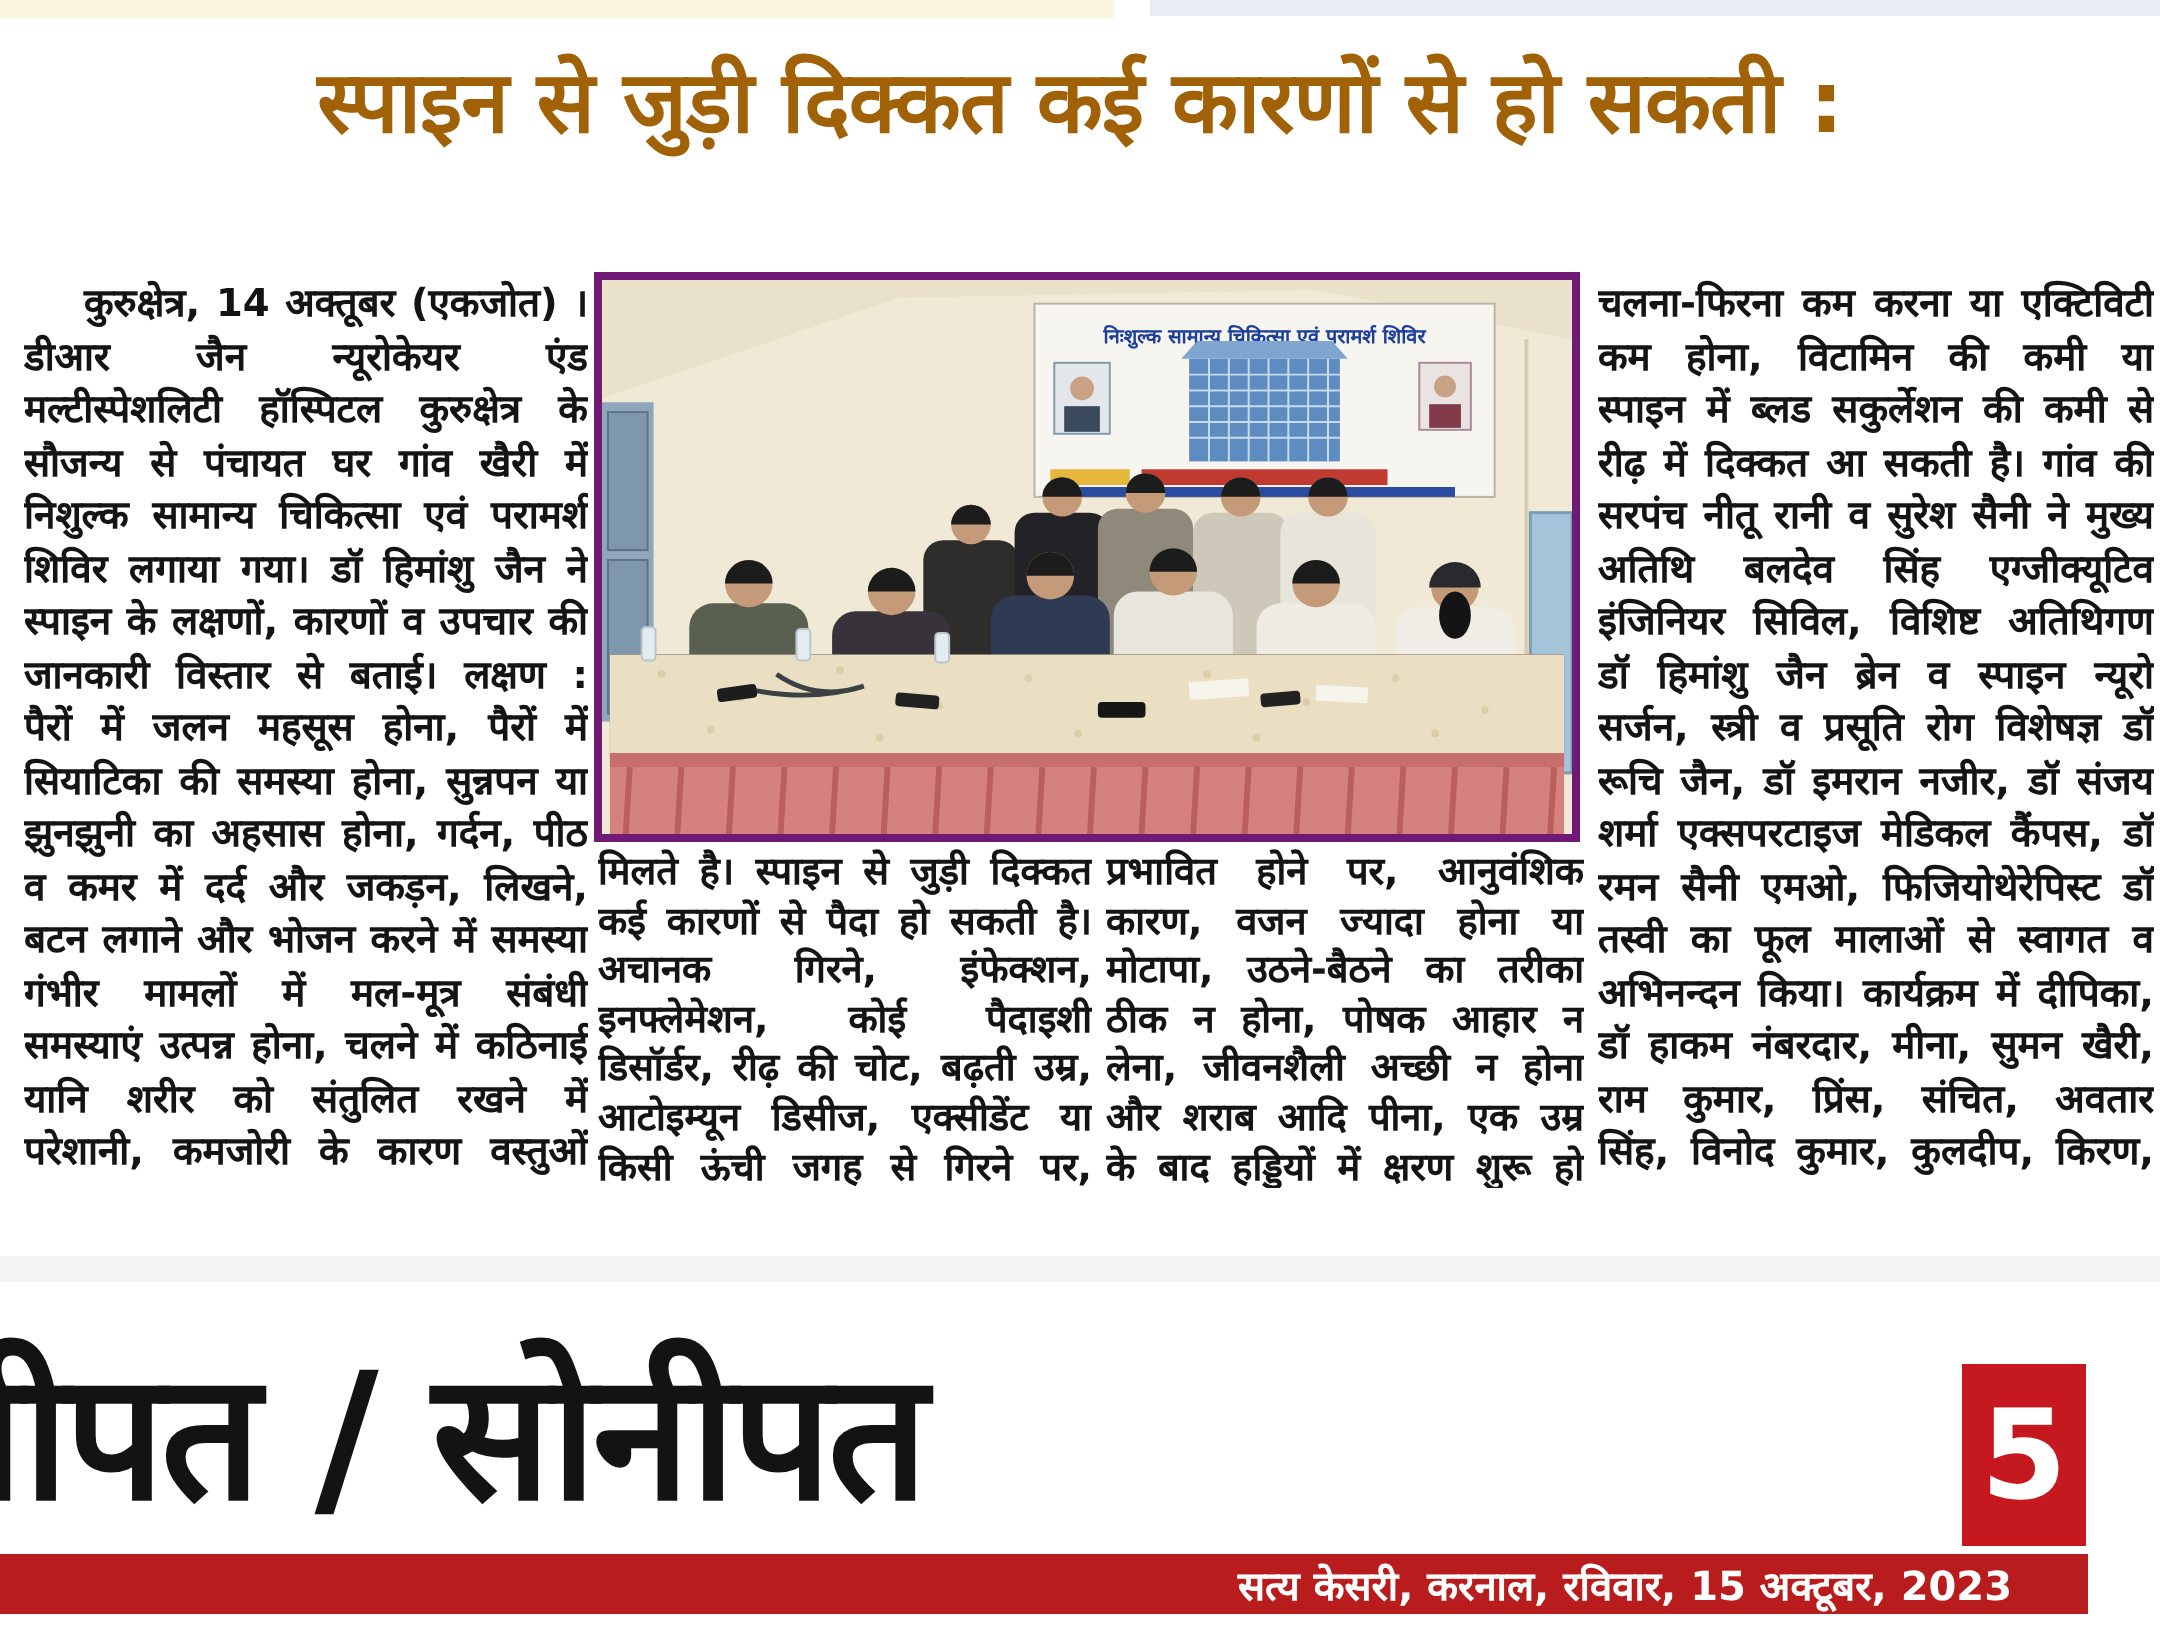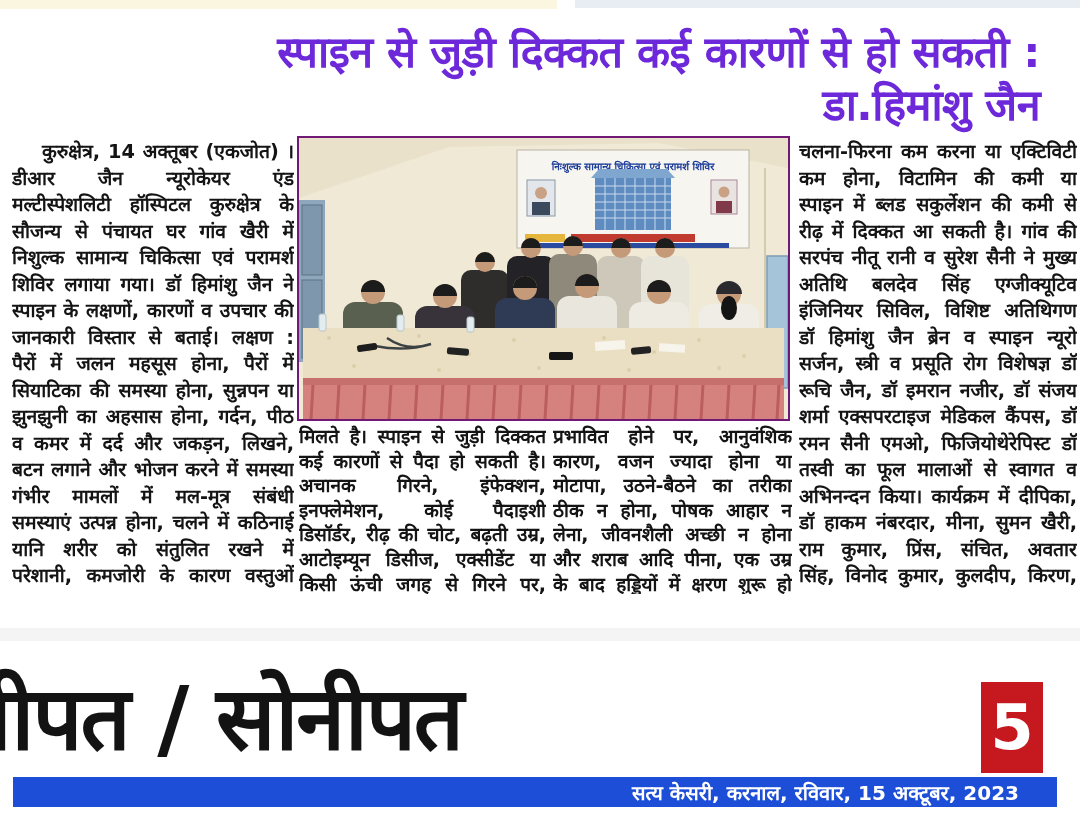--- a/index.html
+++ b/index.html
@@ -10,41 +10,41 @@
     color:#151515;
   }
   
   .strip { position:absolute; top:0; }
   .strip-left  { left:0;   width:557px; height:9px; background:#fbf6e0; }
   .strip-right { left:575px; width:505px; height:8px; background:#e8ecf3; }
 
   
   .headline {
     position:absolute; top:26px; left:40px; width:1000px;
-    text-align:right; font-weight:700; color:#6d28d9;
+    text-align:center; font-weight:700; color:#a16207;
     font-size:43px; line-height:53px; letter-spacing:-0.5px;
   }
 
   
   .col {
     position:absolute; font-size:19.3px; line-height:26.5px;
     text-align:justify; text-align-last:justify; font-weight:600;
     color:#141414; word-spacing:1px;
   }
   .col1 { left:12px;  top:139px; width:282px; height:452px; overflow:hidden; }
   .col1 p { text-indent:30px; }
   .dateline { font-weight:700; }
   .col2 { left:299px; top:424px; width:247px; height:170px; overflow:hidden; line-height:24.6px; font-size:19px;}
   .col3 { left:553px; top:424px; width:239px; height:170px; overflow:hidden; line-height:24.6px; font-size:19px;}
   .col4 { left:799px; top:139px; width:278px; height:452px; overflow:hidden; }
 
   
   .photo {
     position:absolute; left:297px; top:136px; width:493px; height:285px;
-    border:2px solid #701a75; background:#bef264; overflow:hidden;
+    border:4px solid #701a75; background:#bef264; overflow:hidden;
   }
   .photo svg { display:block; width:100%; height:100%; }
 
   
   .grey-band { position:absolute; left:0; top:628px; width:1080px; height:13px; background:#f4f4f5; }
 
   
   .masthead-clip {
     position:absolute; left:0; top:668px; width:740px; height:118px;
     overflow:hidden;
@@ -53,35 +53,34 @@
     position:absolute; left:-108px; top:-8px; white-space:nowrap;
     font-size:88px; line-height:118px; font-weight:800; color:#131313;
     letter-spacing:-2px;
   }
   .page-number-box {
     position:absolute; left:981px; top:682px; width:62px; height:91px;
     background:#c6181f; display:flex; align-items:center; justify-content:center;
   }
   .page-number { color:#ffffff; font-size:62px; font-weight:800; line-height:1; }
   .footer-bar {
-    position:absolute; left:13px; top:777px; width:1044px; height:30px;
-    background:#1d4ed8; display:flex; align-items:center; justify-content:flex-end;
+    position:absolute; left:0; top:777px; width:1044px; height:30px;
+    background:#b91c1c; display:flex; align-items:center; justify-content:flex-end;
     padding-right:38px;
   }
   .footer-strap { color:#ffffff; font-size:20px; font-weight:700; }
 </style>
 </head>
 <body>
 
 <div class="strip strip-left"></div>
 <div class="strip strip-right"></div>
 
 <h1 class="headline">
   <span>स्पाइन से जुड़ी दिक्कत कई कारणों से हो सकती :</span><br>
-  <span>डा.हिमांशु जैन</span>
 </h1>
 
 <div class="col col1">
   <p><span class="dateline">कुरुक्षेत्र, 14 अक्तूबर (एकजोत)</span><span> ।डीआर जैन न्यूरोकेयर एंड मल्टीस्पेशलिटी हॉस्पिटल कुरुक्षेत्र के सौजन्य से पंचायत घर गांव खैरी में निशुल्क सामान्य चिकित्सा एवं परामर्श शिविर लगाया गया। डॉ हिमांशु जैन ने स्पाइन के लक्षणों, कारणों व उपचार की जानकारी विस्तार से बताई। लक्षण : पैरों में जलन महसूस होना, पैरों में सियाटिका की समस्या होना, सुन्नपन या झुनझुनी का अहसास होना, गर्दन, पीठ व कमर में दर्द और जकड़न, लिखने, बटन लगाने और भोजन करने में समस्या गंभीर मामलों में मल-मूत्र संबंधी समस्याएं उत्पन्न होना, चलने में कठिनाई यानि शरीर को संतुलित रखने में परेशानी, कमजोरी के कारण वस्तुओं को उठाने या छोड़ने में परेशानी के लक्षण देखने को</span></p>
 </div>
 
 <figure class="photo">
   <svg viewBox="0 0 489 281" preserveAspectRatio="none">
 
     <rect x="0" y="0" width="489" height="281" fill="#f0e9d6"></rect>

